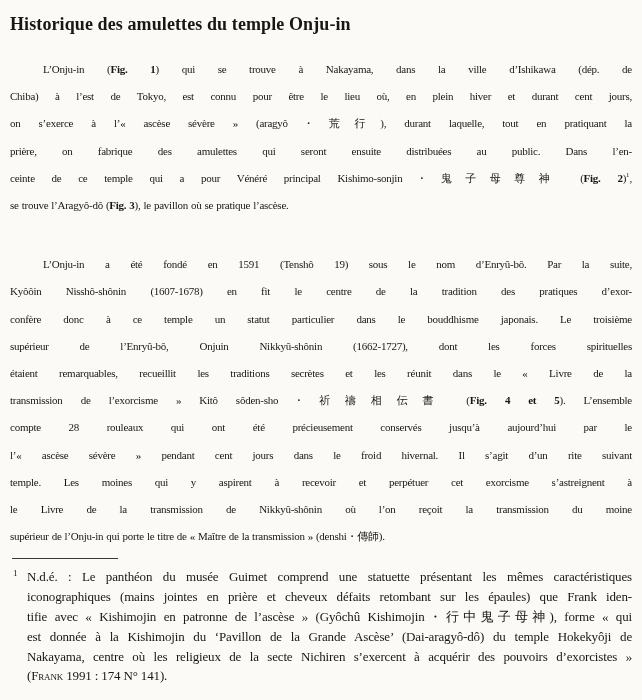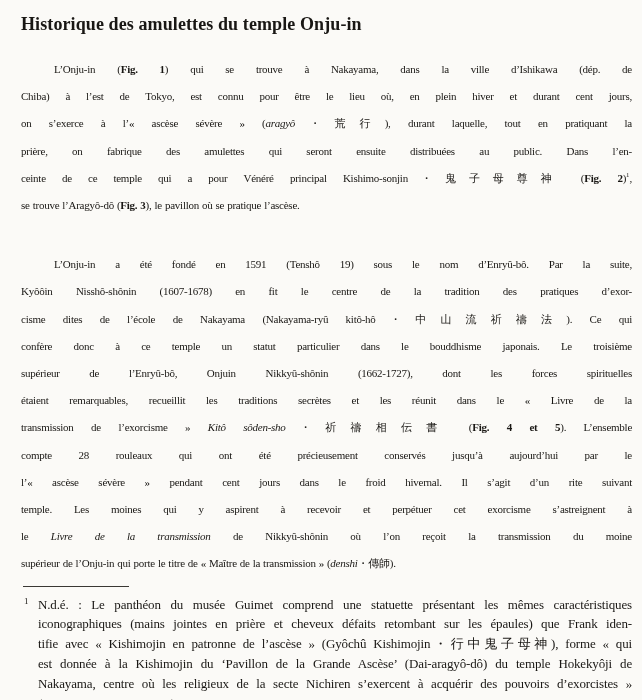--- a/index.html
+++ b/index.html
@@ -9,21 +9,21 @@
   html,body{margin:0;padding:0;}
   body{
     width:642px;height:700px;overflow:hidden;
     background:var(--paper);
     color:var(--ink);
     font-family:"Liberation Serif","DejaVu Serif",serif;
   }
   .page{
     box-sizing:border-box;
     width:642px;height:700px;
-    padding:12px 10px 0 21px;
+    padding:12px 10px 0 10px;
   }
   .title{
     font-size:18px;
     line-height:24px;
     font-weight:bold;
     margin:0 0 20px 0;
     letter-spacing:0.1px;
   }
   .body-text{
     font-size:11px;
@@ -32,21 +32,21 @@
   }
   .para + .para{margin-top:32px;}
   .line{
     line-height:27.2px;
     text-align:justify;
     white-space:nowrap;
   }
   .line.just{text-align-last:justify;}
   .line.indent{text-indent:33px;}
   .seg-b{font-weight:bold;}
-  .seg-i{font-style:italic;}
+  .seg-i{}
   .seg-sc{font-variant:small-caps;}
   .seg-sup{
     vertical-align:super;
     font-size:0.62em;
     line-height:0;
     letter-spacing:0;
   }
   .footnote-sep{
     width:106px;
     border:none;
@@ -77,21 +77,20 @@
         <div class="line just indent"><span class="seg">L’Onju-in (</span><span class="seg-b">Fig. 1</span><span class="seg">) qui se trouve à Nakayama, dans la ville d’Ishikawa (dép. de</span></div>
         <div class="line just"><span class="seg">Chiba) à l’est de Tokyo, est connu pour être le lieu où, en plein hiver et durant cent jours,</span></div>
         <div class="line just"><span class="seg">on s’exerce à l’« ascèse sévère » (</span><span class="seg-i">aragyô</span><span class="seg">・荒行), durant laquelle, tout en pratiquant la</span></div>
         <div class="line just"><span class="seg">prière, on fabrique des amulettes qui seront ensuite distribuées au public. Dans l’en-</span></div>
         <div class="line just"><span class="seg">ceinte de ce temple qui a pour Vénéré principal Kishimo-sonjin・鬼子母尊神 (</span><span class="seg-b">Fig. 2</span><span class="seg">)</span><span class="seg-sup">1</span><span class="seg">,</span></div>
         <div class="line"><span class="seg">se trouve l’Aragyô-dô (</span><span class="seg-b">Fig. 3</span><span class="seg">), le pavillon où se pratique l’ascèse.</span></div>
       </div>
       <div class="para">
         <div class="line just indent"><span class="seg">L’Onju-in a été fondé en 1591 (Tenshô 19) sous le nom d’Enryû-bô. Par la suite,</span></div>
         <div class="line just"><span class="seg">Kyôôin Nisshô-shônin (1607-1678) en fit le centre de la tradition des pratiques d’exor-</span></div>
-        <div class="line just"><span class="seg">cisme dites de l’école de Nakayama (Nakayama-ryû kitô-hô・中山流祈禱法). Ce qui</span></div>
         <div class="line just"><span class="seg">confère donc à ce temple un statut particulier dans le bouddhisme japonais. Le troisième</span></div>
         <div class="line just"><span class="seg">supérieur de l’Enryû-bô, Onjuin Nikkyû-shônin (1662-1727), dont les forces spirituelles</span></div>
         <div class="line just"><span class="seg">étaient remarquables, recueillit les traditions secrètes et les réunit dans le « Livre de la</span></div>
         <div class="line just"><span class="seg">transmission de l’exorcisme » </span><span class="seg-i">Kitô sôden-sho</span><span class="seg">・祈禱相伝書 (</span><span class="seg-b">Fig. 4 et 5</span><span class="seg">). L’ensemble</span></div>
         <div class="line just"><span class="seg">compte 28 rouleaux qui ont été précieusement conservés jusqu’à aujourd’hui par le</span></div>
         <div class="line just"><span class="seg">l’« ascèse sévère » pendant cent jours dans le froid hivernal. Il s’agit d’un rite suivant</span></div>
         <div class="line just"><span class="seg">temple. Les moines qui y aspirent à recevoir et perpétuer cet exorcisme s’astreignent à</span></div>
         <div class="line just"><span class="seg">le </span><span class="seg-i">Livre de la transmission</span><span class="seg"> de Nikkyû-shônin où l’on reçoit la transmission du moine</span></div>
         <div class="line"><span class="seg">supérieur de l’Onju-in qui porte le titre de « Maître de la transmission » (</span><span class="seg-i">denshi</span><span class="seg">・傳師).</span></div>
       </div>

